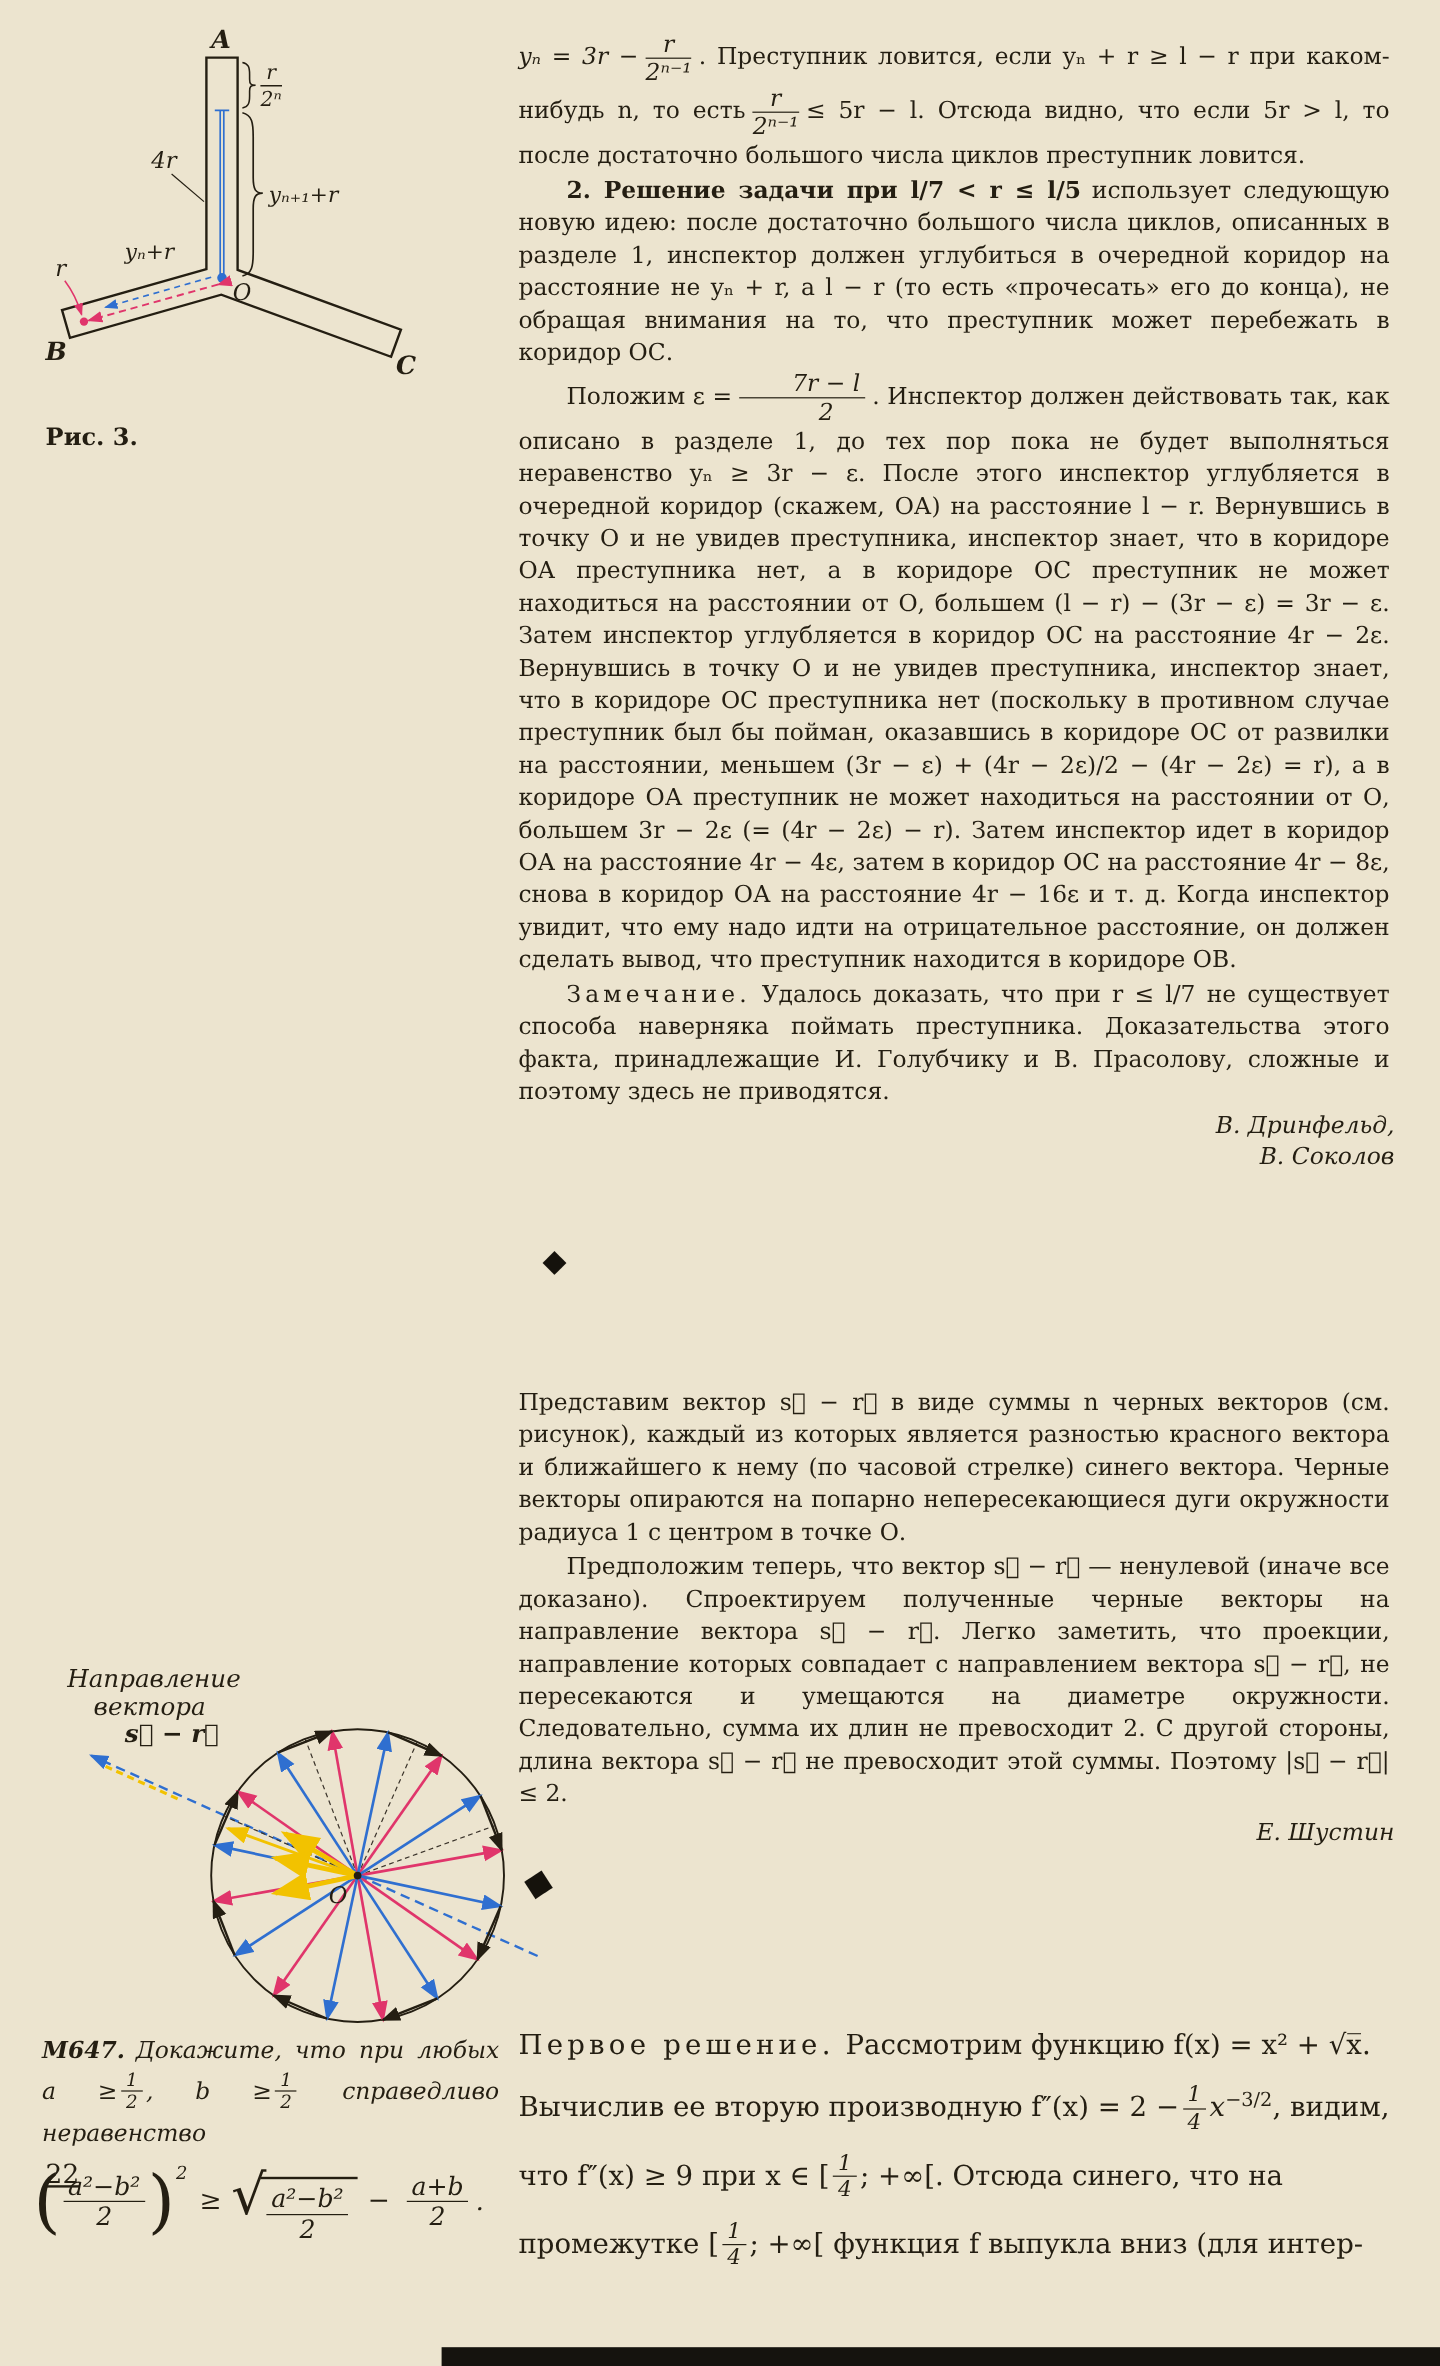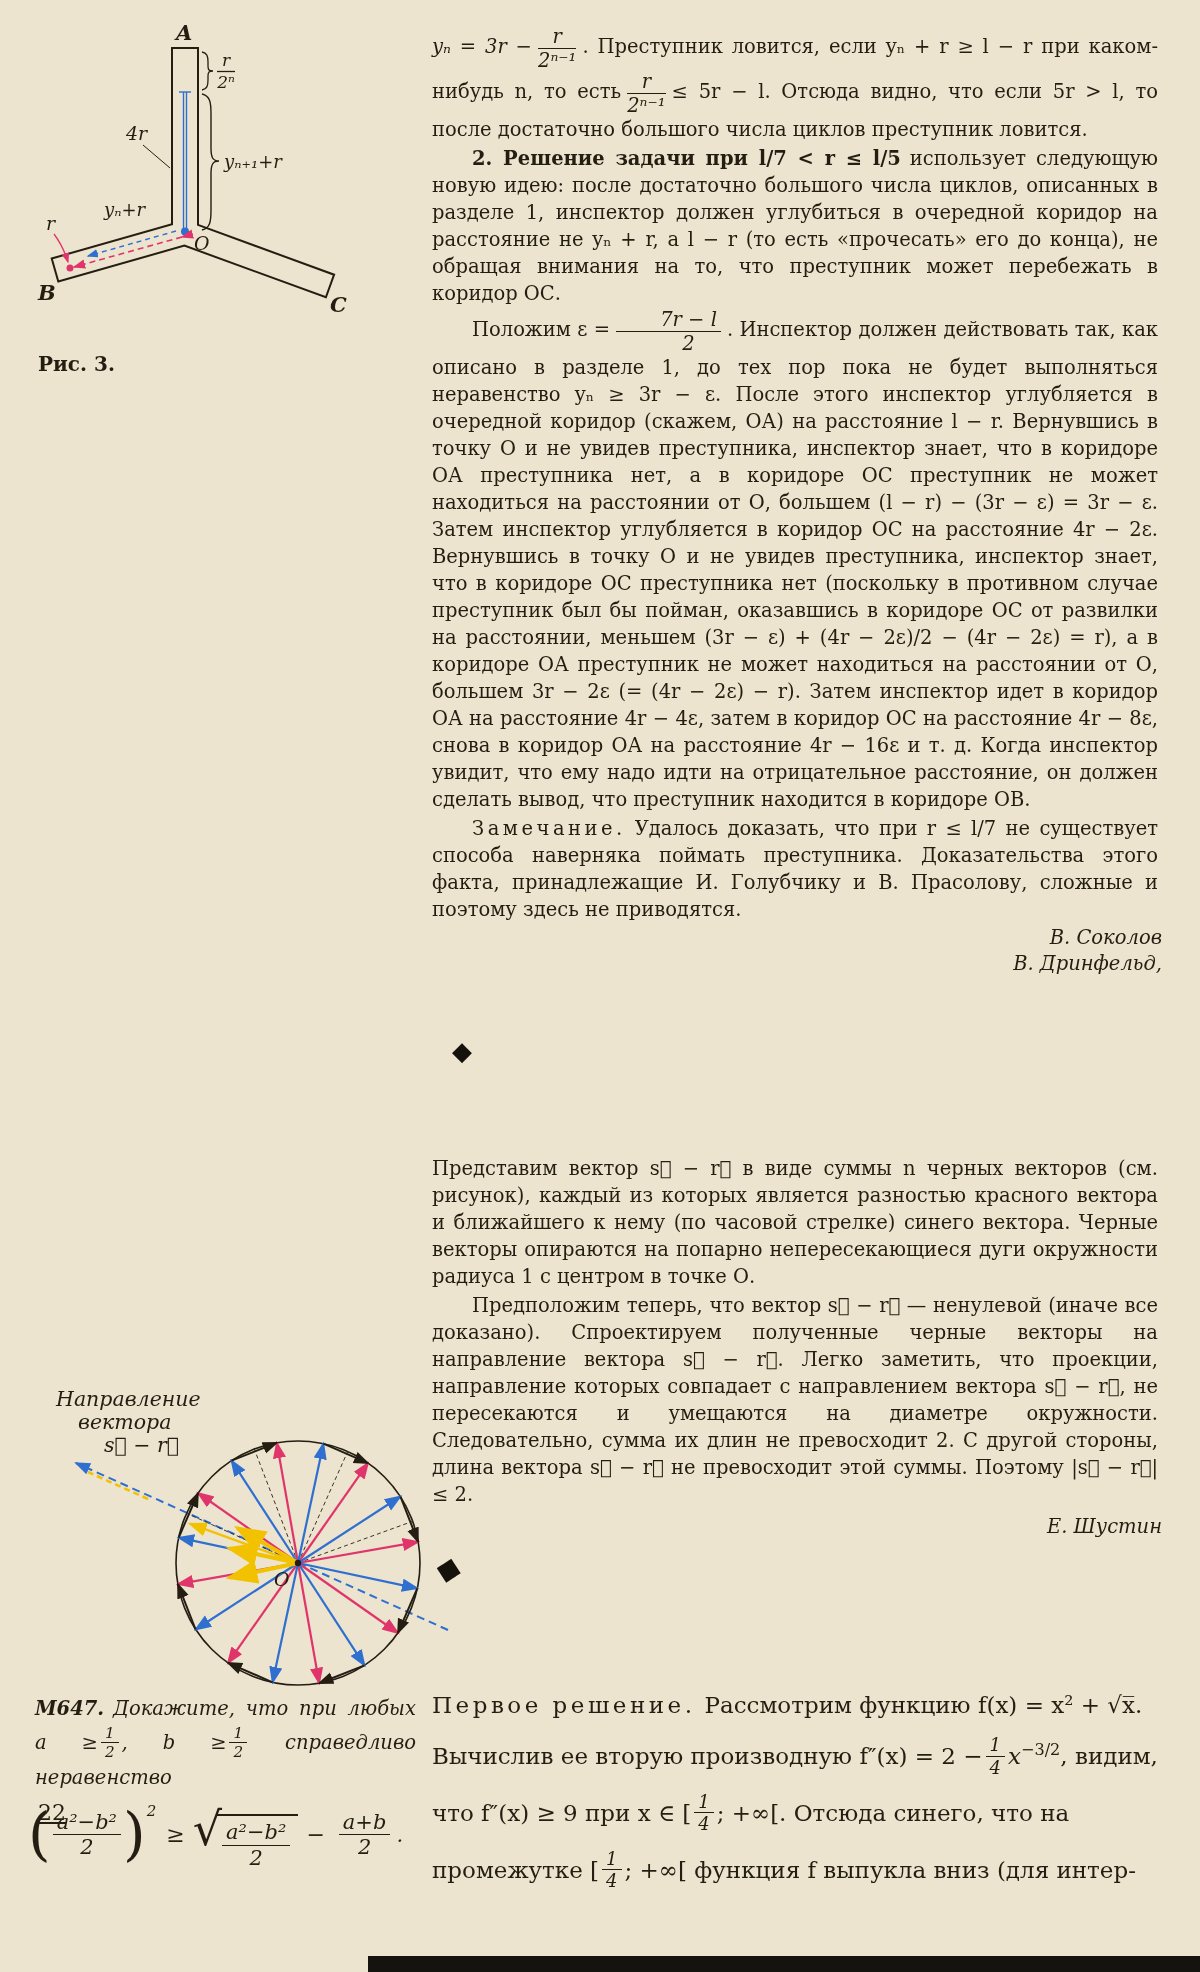--- a/index.html
+++ b/index.html
@@ -95,33 +95,33 @@
     <p class="txt ind">
       <span class="lead">2. Решение задачи при l/7 &lt; r ≤ l/5</span><span>использует следующую новую идею: после достаточно большого числа циклов, описанных в разделе 1, инспектор должен углубиться в очередной коридор на расстояние не yₙ + r, а l − r (то есть «прочесать» его до конца), не обращая внимания на то, что преступник может перебежать в коридор ОС.</span>
     </p>
     <p class="txt ind">
       <span>Положим ε =</span><span class="frac"><span class="num">7r − l</span><span class="den">2</span></span><span>. Инспектор должен действовать так, как описано в разделе 1, до тех пор пока не будет выполняться неравенство yₙ ≥ 3r − ε. После этого инспектор углубляется в очередной коридор (скажем, ОА) на расстояние l − r. Вернувшись в точку О и не увидев преступника, инспектор знает, что в коридоре ОА преступника нет, а в коридоре ОС преступник не может находиться на расстоянии от О, большем (l − r) − (3r − ε) = 3r − ε. Затем инспектор углубляется в коридор ОС на расстояние 4r − 2ε. Вернувшись в точку О и не увидев преступника, инспектор знает, что в коридоре ОС преступника нет (поскольку в противном случае преступник был бы пойман, оказавшись в коридоре ОС от развилки на расстоянии, меньшем (3r − ε) + (4r − 2ε)/2 − (4r − 2ε) = r), а в коридоре ОА преступник не может находиться на расстоянии от О, большем 3r − 2ε (= (4r − 2ε) − r). Затем инспектор идет в коридор ОА на расстояние 4r − 4ε, затем в коридор ОС на расстояние 4r − 8ε, снова в коридор ОА на расстояние 4r − 16ε и т. д. Когда инспектор увидит, что ему надо идти на отрицательное расстояние, он должен сделать вывод, что преступник находится в коридоре ОВ.</span>
     </p>
     <p class="txt ind">
       <span class="sp-lead">Замечание.</span><span>Удалось доказать, что при r ≤ l/7 не существует способа наверняка поймать преступника. Доказательства этого факта, принадлежащие И. Голубчику и В. Прасолову, сложные и поэтому здесь не приводятся.</span>
     </p>
     <div class="sig">
+      <div>В. Дринфельд,</div>
       <div>В. Соколов</div>
-      <div>В. Дринфельд,</div>
     </div>
   </div>
 
   <div class="abs diamond" style="left:452px;top:1038px;">◆</div>
 
 
   <div class="abs" style="left:48px;top:1388px;width:430px;height:312px;">
     <div class="circle-label abs" style="left:8px;top:0px;">
       <div>Направление</div>
       <div style="padding-left:22px;">вектора</div>
-      <div style="padding-left:48px;font-weight:normal;">s⃗ − r⃗</div>
+      <div style="padding-left:48px;font-weight:bold;">s⃗ − r⃗</div>
     </div>
     <svg width="430" height="312" viewBox="0 0 430 312" style="position:absolute;left:0;top:0;">
       <defs>
         <marker id="m-red" markerWidth="9" markerHeight="8" refX="7" refY="3" orient="auto">
             <path d="M0,0 L8,3 L0,6 Z" fill="#e0356b"></path>
           </marker>
         <marker id="m-blue" markerWidth="9" markerHeight="8" refX="7" refY="3" orient="auto">
             <path d="M0,0 L8,3 L0,6 Z" fill="#2f6fd0"></path>
           </marker>
         <marker id="m-black" markerWidth="9" markerHeight="8" refX="7" refY="3" orient="auto">

